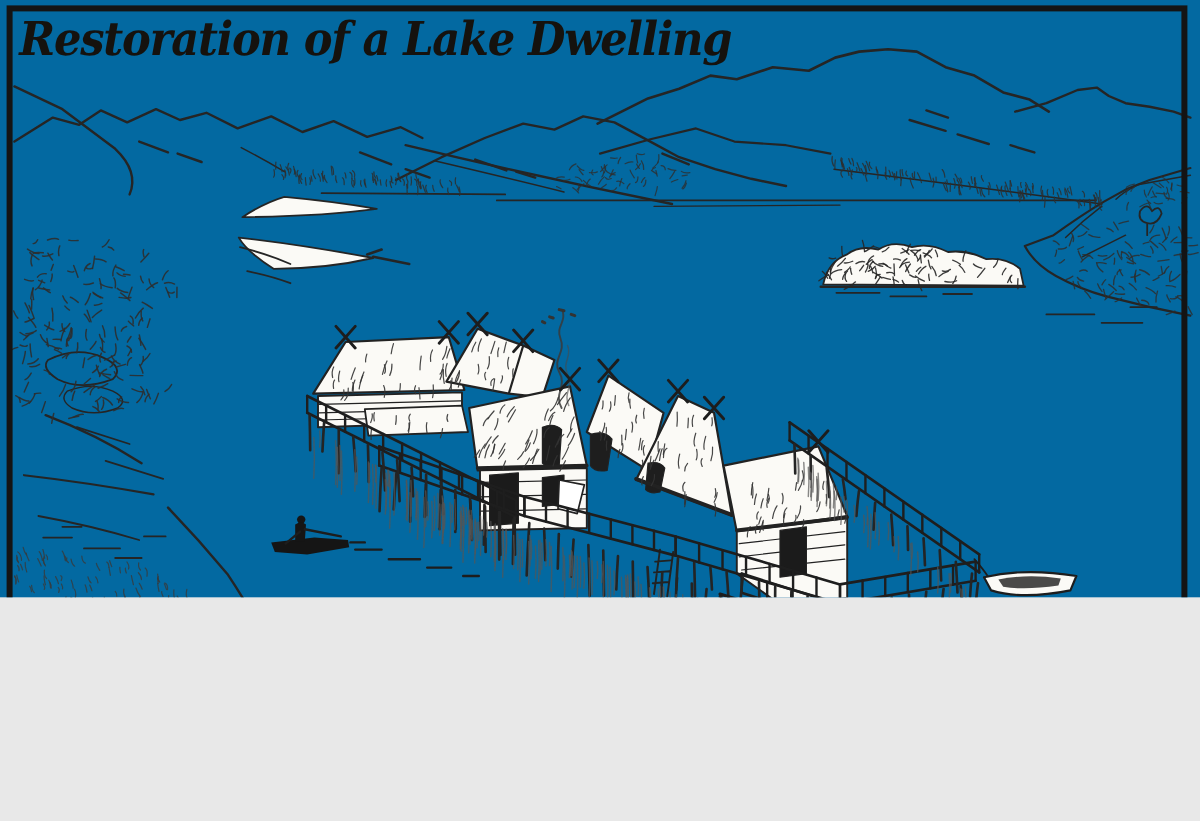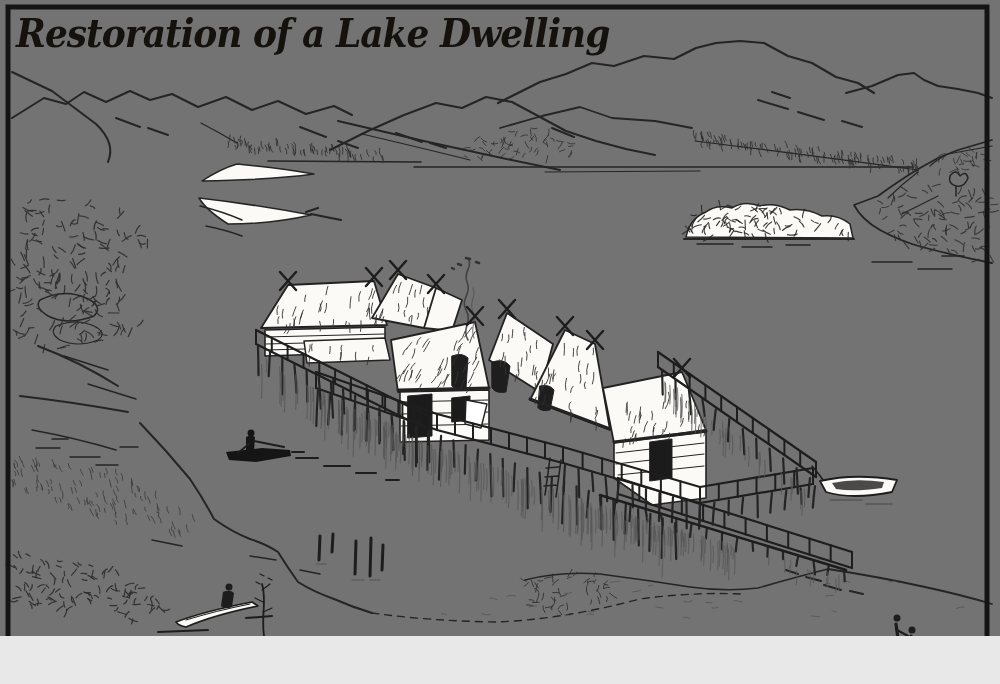--- a/index.html
+++ b/index.html
@@ -1,18 +1,18 @@
 <!DOCTYPE html>
 <html><head>
 <meta charset="utf-8">
 <style>
   html,body{margin:0;padding:0;background:#e8e8e8;}
   .plate{
-    position:relative;width:1000px;height:636px;
-    background:#737373;overflow:hidden;
+    position:relative;width:1000px;height:498px;
+    background:#0369a1;overflow:hidden;
     font-family:"DejaVu Serif","Liberation Serif",serif;
   }
   .plate svg{position:absolute;left:0;top:0;}
   .title{
     position:absolute;left:16px;top:10px;z-index:5;
     font-size:36px;font-weight:bold;font-style:italic;
     letter-spacing:-1px;color:#15120e;white-space:nowrap;
     transform:scaleY(1.08);transform-origin:left top;
   }
   .caption{

